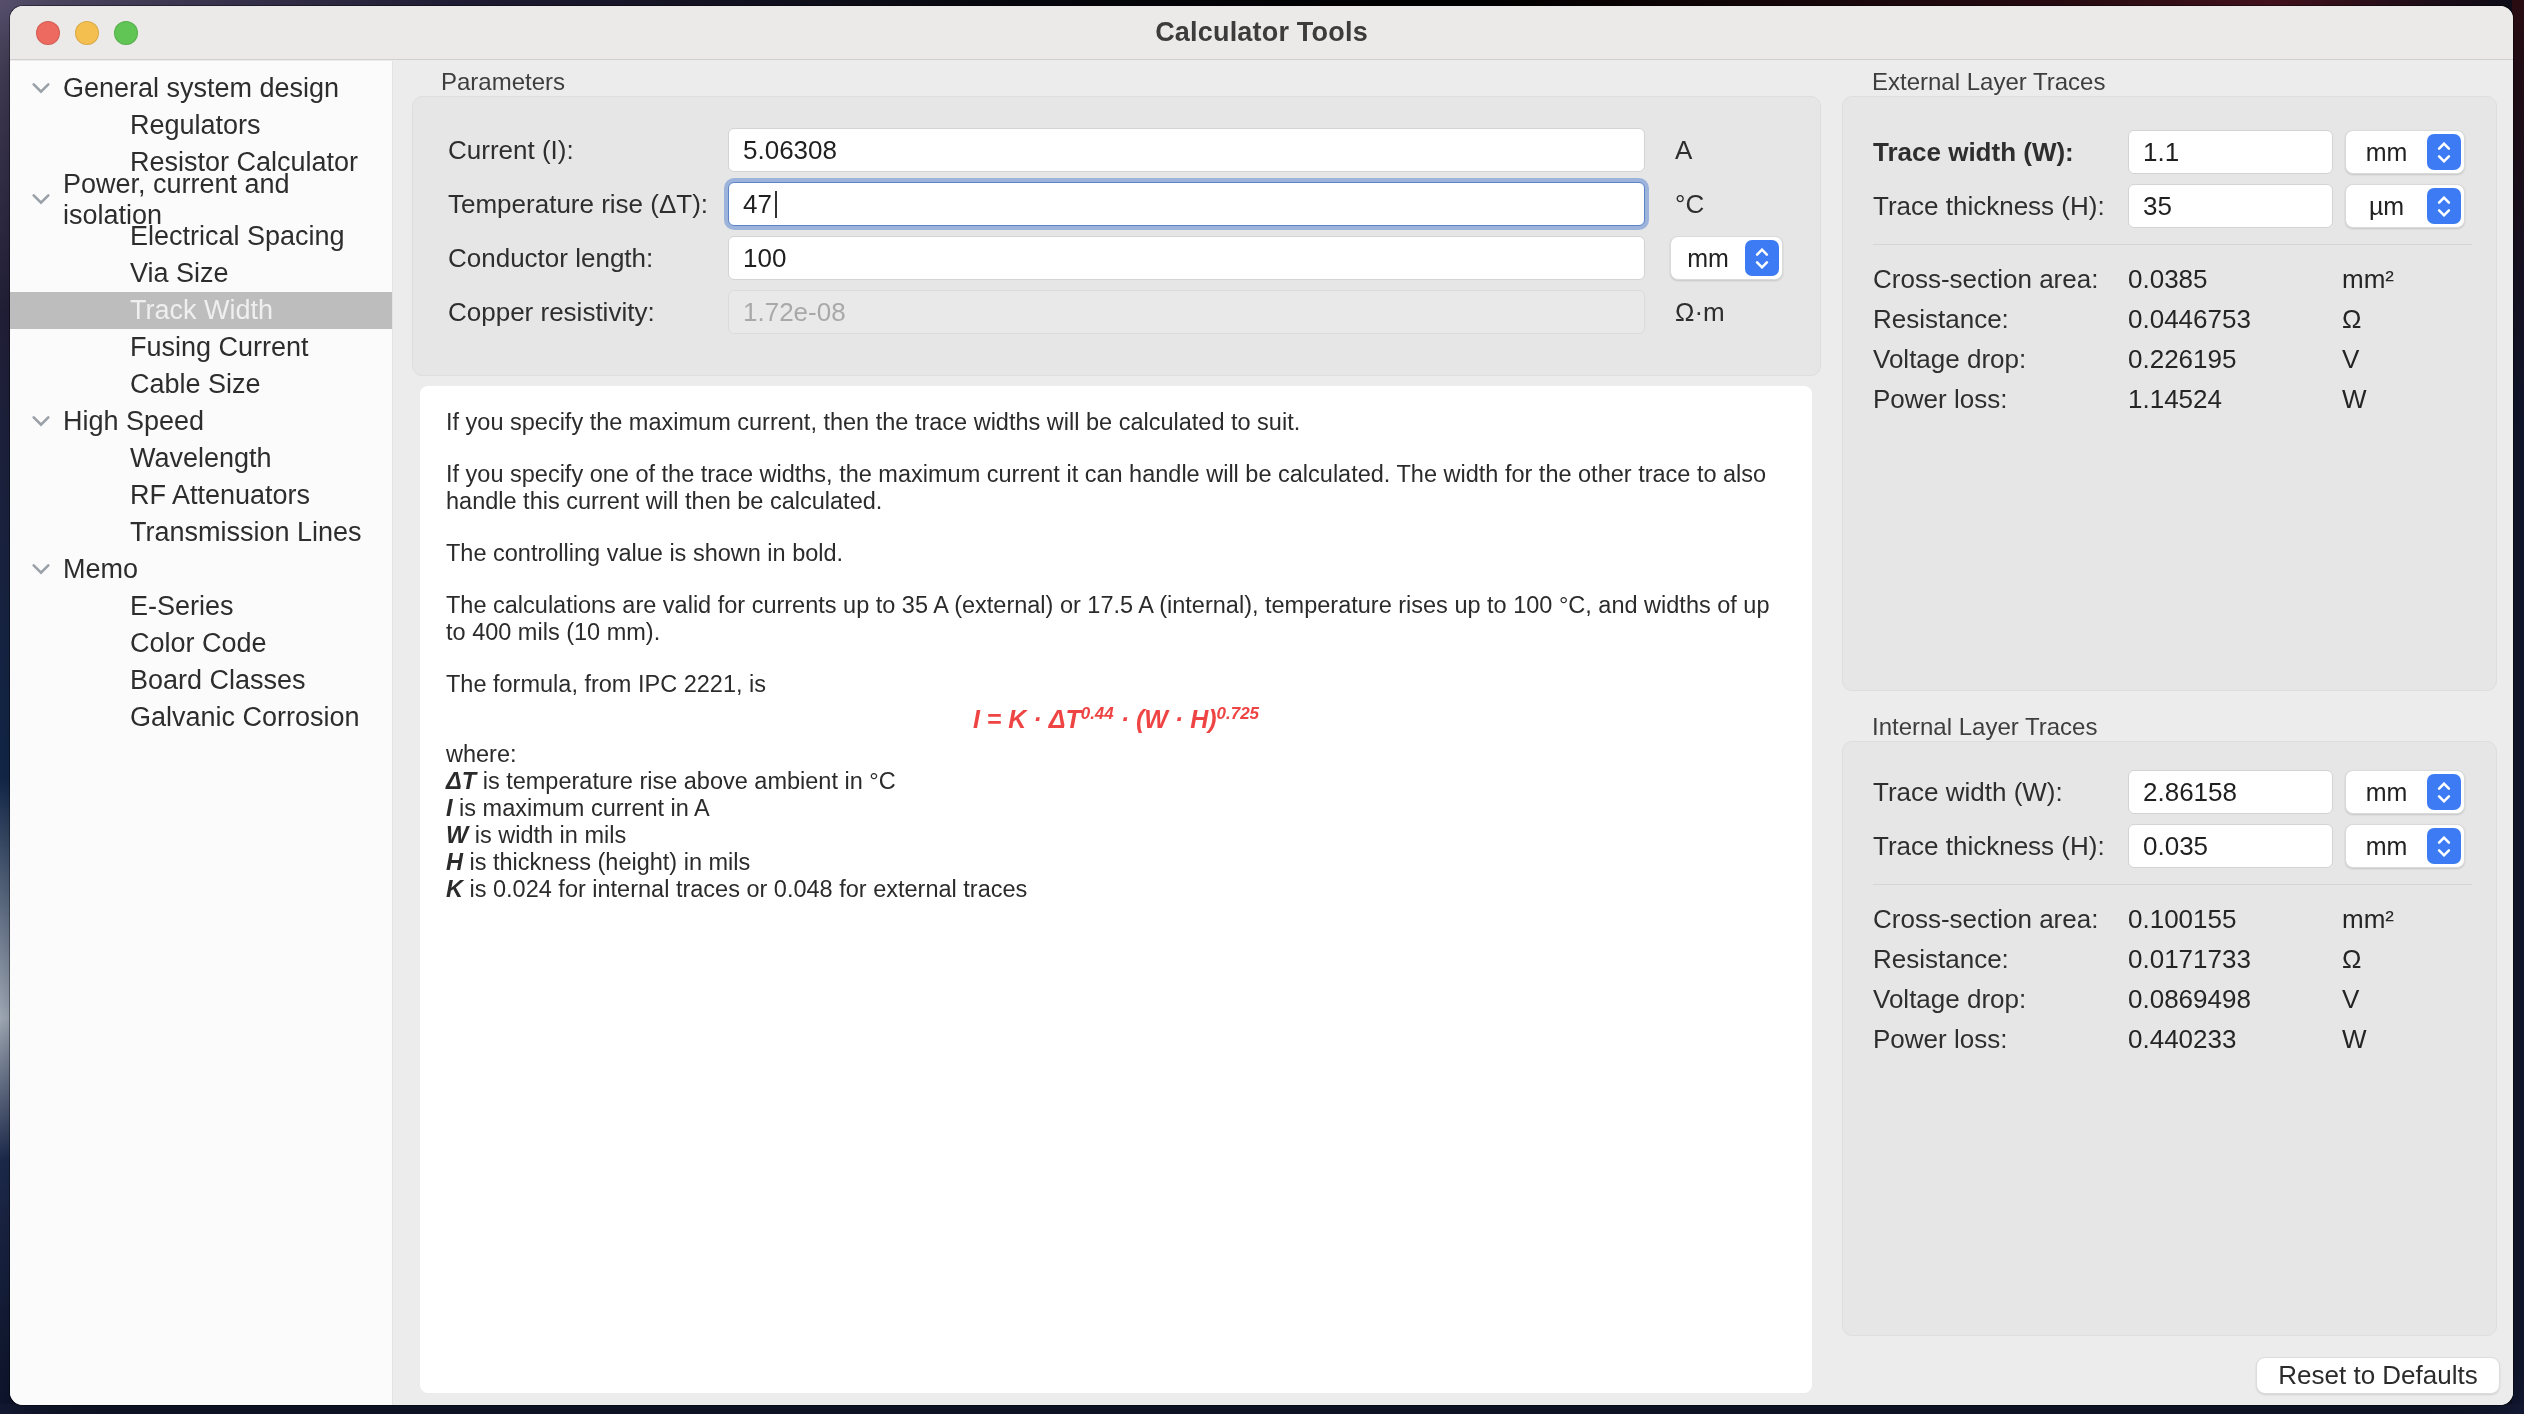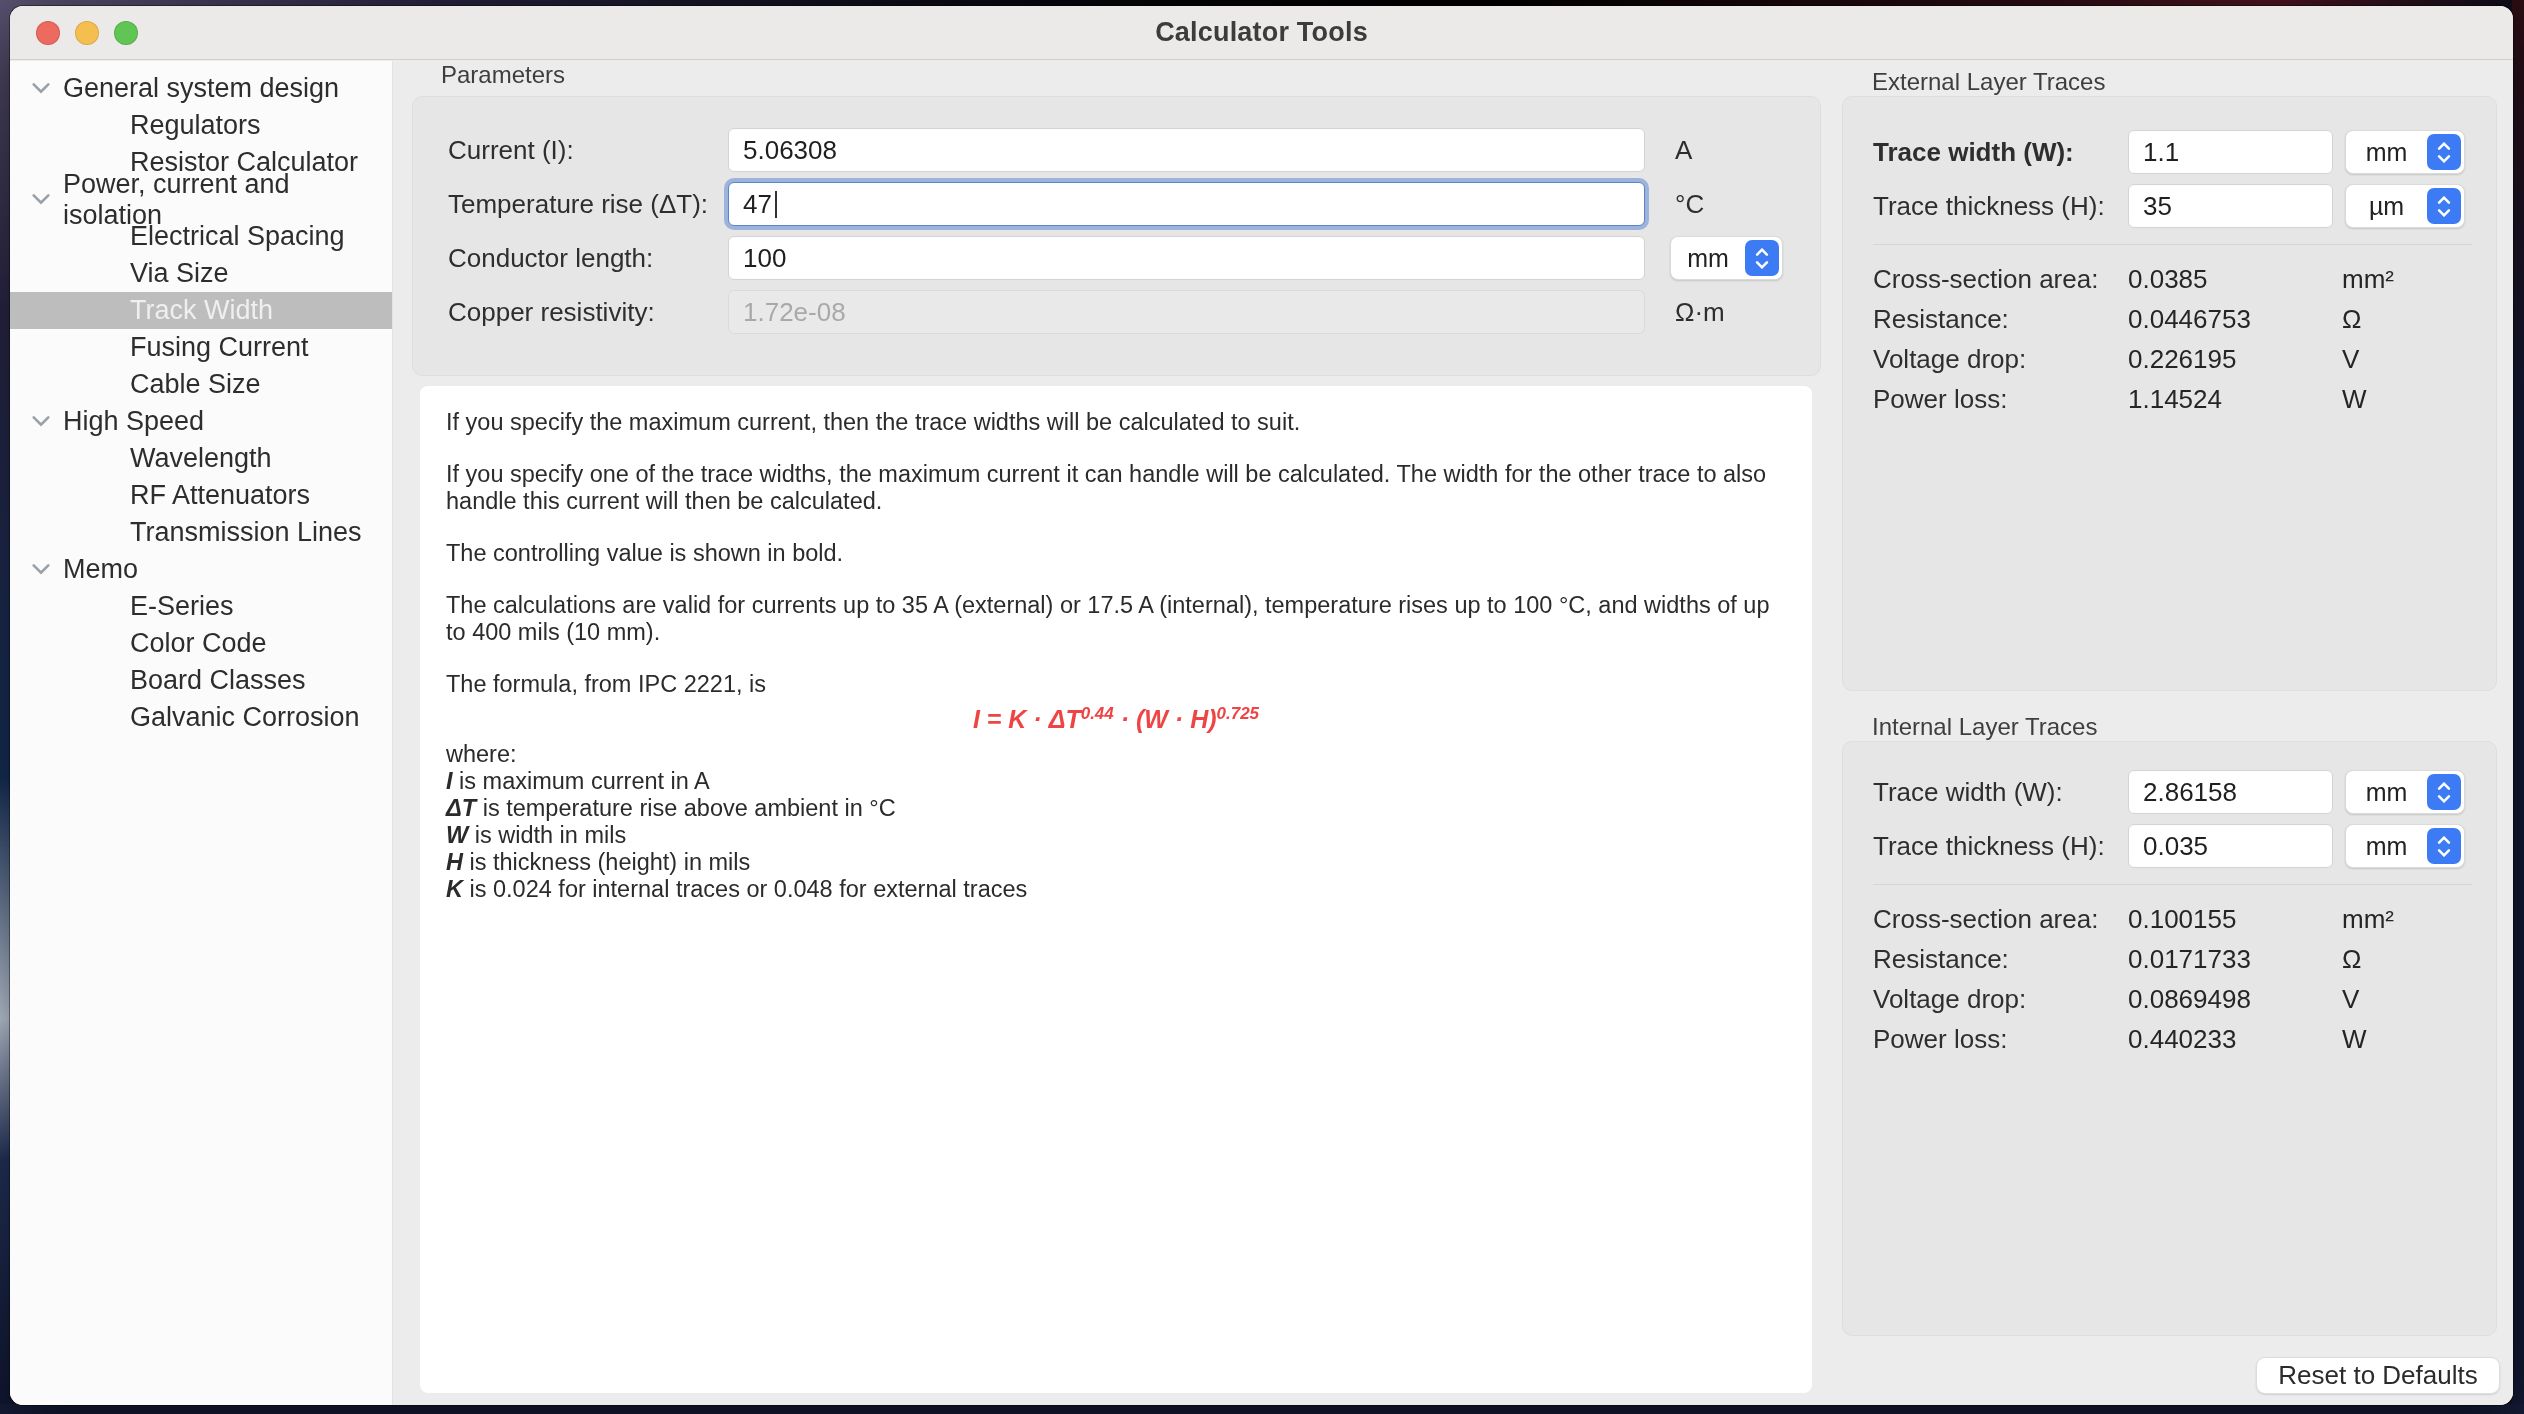--- a/index.html
+++ b/index.html
@@ -186,21 +186,21 @@
       <div class="titem child">
           <span>Board Classes</span>
         </div>
       <div class="titem child">
           <span>Galvanic Corrosion</span>
         </div>
     </div>
 
     <div class="main">
 
-      <div class="group-heading" style="left:48px; top:0;">Parameters</div>
+      <div class="group-heading" style="left:48px; top:7px;">Parameters</div>
       <div class="gbox params-box">
         <div class="prow">
           <span class="plabel">Current (I):</span>
           <div class="field">
               <span>5.06308</span>
             </div>
           <span class="punit">A</span>
         </div>
         <div class="prow">
           <span class="plabel">Temperature rise (ΔT):</span>
@@ -238,22 +238,22 @@
 
       <div class="desc">
         <p class="para">If you specify the maximum current, then the trace widths will be calculated to suit.</p>
         <p class="para">If you specify one of the trace widths, the maximum current it can handle will be calculated. The width for the other trace to also handle this current will then be calculated.</p>
         <p class="para">The controlling value is shown in bold.</p>
         <p class="para">The calculations are valid for currents up to 35 A (external) or 17.5 A (internal), temperature rises up to 100 °C, and widths of up to 400 mils (10 mm).</p>
         <p>The formula, from IPC 2221, is</p>
         <div class="formula-line"><span>I = K · ΔT</span><sup>0.44</sup><span> · (W · H)</span><sup>0.725</sup></div>
         <div class="where">
           <p>where:</p>
+          <p><span class="sym">ΔT</span><span> is temperature rise above ambient in °C</span></p>
           <p><span class="sym">I</span><span> is maximum current in A</span></p>
-          <p><span class="sym">ΔT</span><span> is temperature rise above ambient in °C</span></p>
           <p><span class="sym">W</span><span> is width in mils</span></p>
           <p><span class="sym">H</span><span> is thickness (height) in mils</span></p>
           <p><span class="sym">K</span><span> is 0.024 for internal traces or 0.048 for external traces</span></p>
         </div>
       </div>
 
       <div class="group-heading ext-heading">External Layer Traces</div>
       <div class="gbox ext-box">
         <div class="rbox-inner">
           <div class="rrow">

